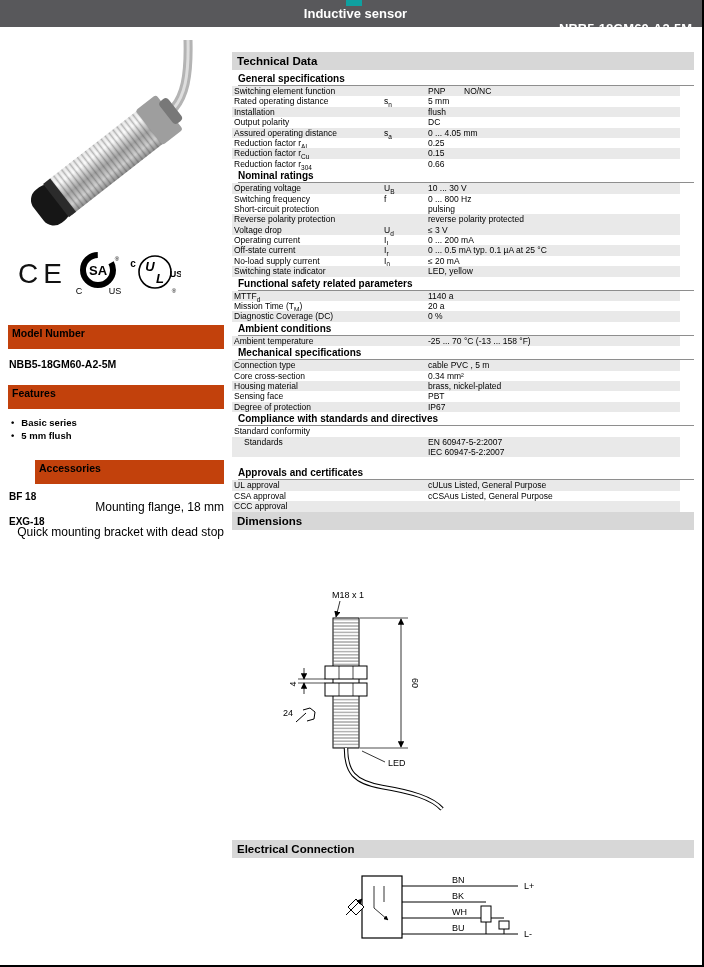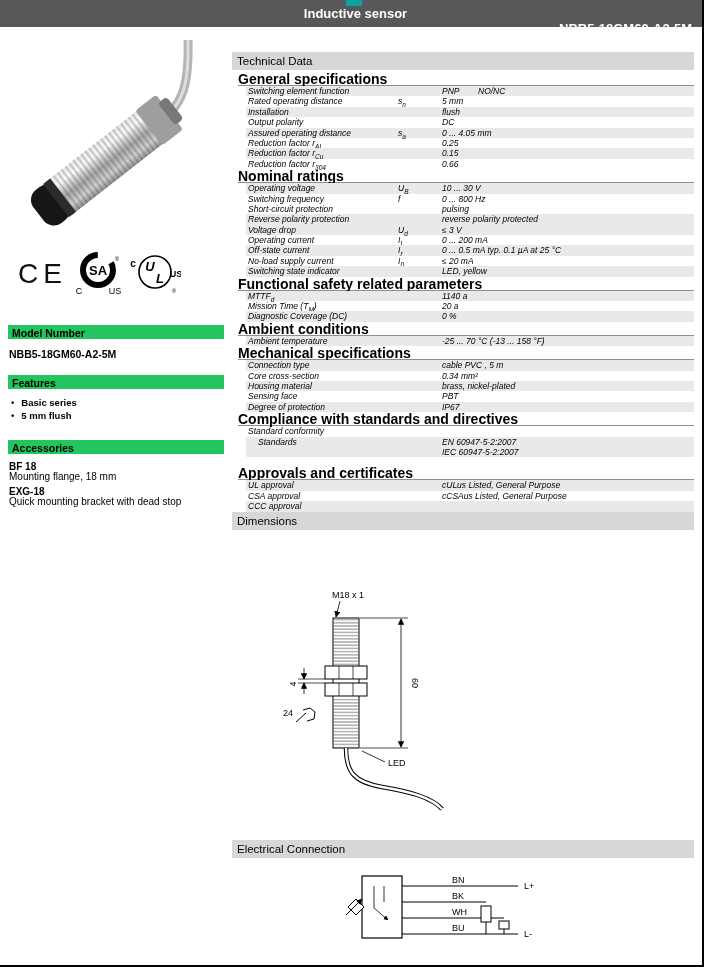--- a/index.html
+++ b/index.html
@@ -12,45 +12,45 @@
             display:flex; align-items:center;flex-direction:column; }
   .brand-sq { width:16px; height:16px; background:#fff; border:3px solid #0fa0a0; margin-left:6px; }
   .topbar-title { font-weight:bold; font-size:13px; margin-left:9px; }
   .topbar-model { margin-left:auto; margin-right:10px; font-weight:bold; font-size:13px; }
 
   
   .left { position:absolute; left:8px; top:40px; width:216px; }
   .photo { width:216px; height:205px; background:#fff; }
   .marks { display:flex; align-items:center; gap:8px; height:58px; padding-left:10px; }
   .ce-text { font-size:28px; letter-spacing:5px; color:#111; }
-  .bar { background:#22c55e; font-weight:bold; font-size:10.5px; height:14px; line-height:16px; padding-left:4px; }
+  .bar { background:#c2410c; font-weight:bold; font-size:10.5px; height:24px; line-height:16px; padding-left:4px; }
   .bar.b1 { margin-top:22px; }
   .model-value { font-weight:bold; font-size:10.5px; margin:9px 0 0 1px; }
   .bar.b2 { margin-top:15px; }
   ul.features { list-style:none; margin:7px 0 0 3px; }
   ul.features li { font-weight:bold; font-size:9.5px; line-height:13px; }
   ul.features li::before { content:"•"; margin-right:7px; }
-  .bar.b3 { margin-top:18px; }
+  .bar.b3 { margin-top:18px;margin-left:27px; }
   .acc { margin:7px 0 0 1px; }
   .acc-name { font-weight:bold; font-size:10px; line-height:11px; margin-top:3px; }
-  .acc-desc { font-size:10px; line-height:10px; margin-bottom:4px; }
+  .acc-desc { font-size:12px; line-height:10px; margin-bottom:4px;text-align:right; }
 
   
   .right { position:absolute; left:232px; top:46px; width:462px; height:921px; }
-  .rbar { position:absolute; left:0; width:462px; background:#d7d7d7; font-weight:normal;
+  .rbar { position:absolute; left:0; width:462px; background:#d7d7d7; font-weight:bold;
           font-size:11.5px; height:18px; line-height:18px; padding-left:5px; }
   .rbar.tech { top:6px; }
   .rbar.dim  { top:466px; }
   .rbar.elec { top:794px; }
 
   .tech-table { position:absolute; top:26px; left:0; width:462px; }
-  .sec-title { font-weight:bold; font-size:14px; line-height:12px; height:13px; margin:1px 0 0 6px;
+  .sec-title { font-weight:bold; font-size:10px; line-height:12px; height:13px; margin:1px 0 0 6px;
                width:calc(100% - 6px); border-bottom:1px solid #8e8e8e; }
   .sec-title.gap { margin-top:10px; }
-  .trow { position:relative; margin-left:14px; width:calc(100% - 14px); height:10.4px;font-style:italic; }
+  .trow { position:relative; width:calc(100% - 14px); height:10.4px; }
   .trow.tall { height:20.8px; }
   .trow.shade { background:#e9e9e9; }
   .trow span { position:absolute; top:0; font-size:8.5px; line-height:10.4px; white-space:pre-line; }
   .tlabel { left:2px; }
   .tlabel.indent { left:12px; }
   .tsym { left:152px; }
   .tvalue { left:196px; right:2px; }
   .tvalue2 { left:232px; }
   sub { font-size:6.5px; line-height:0; }
 

